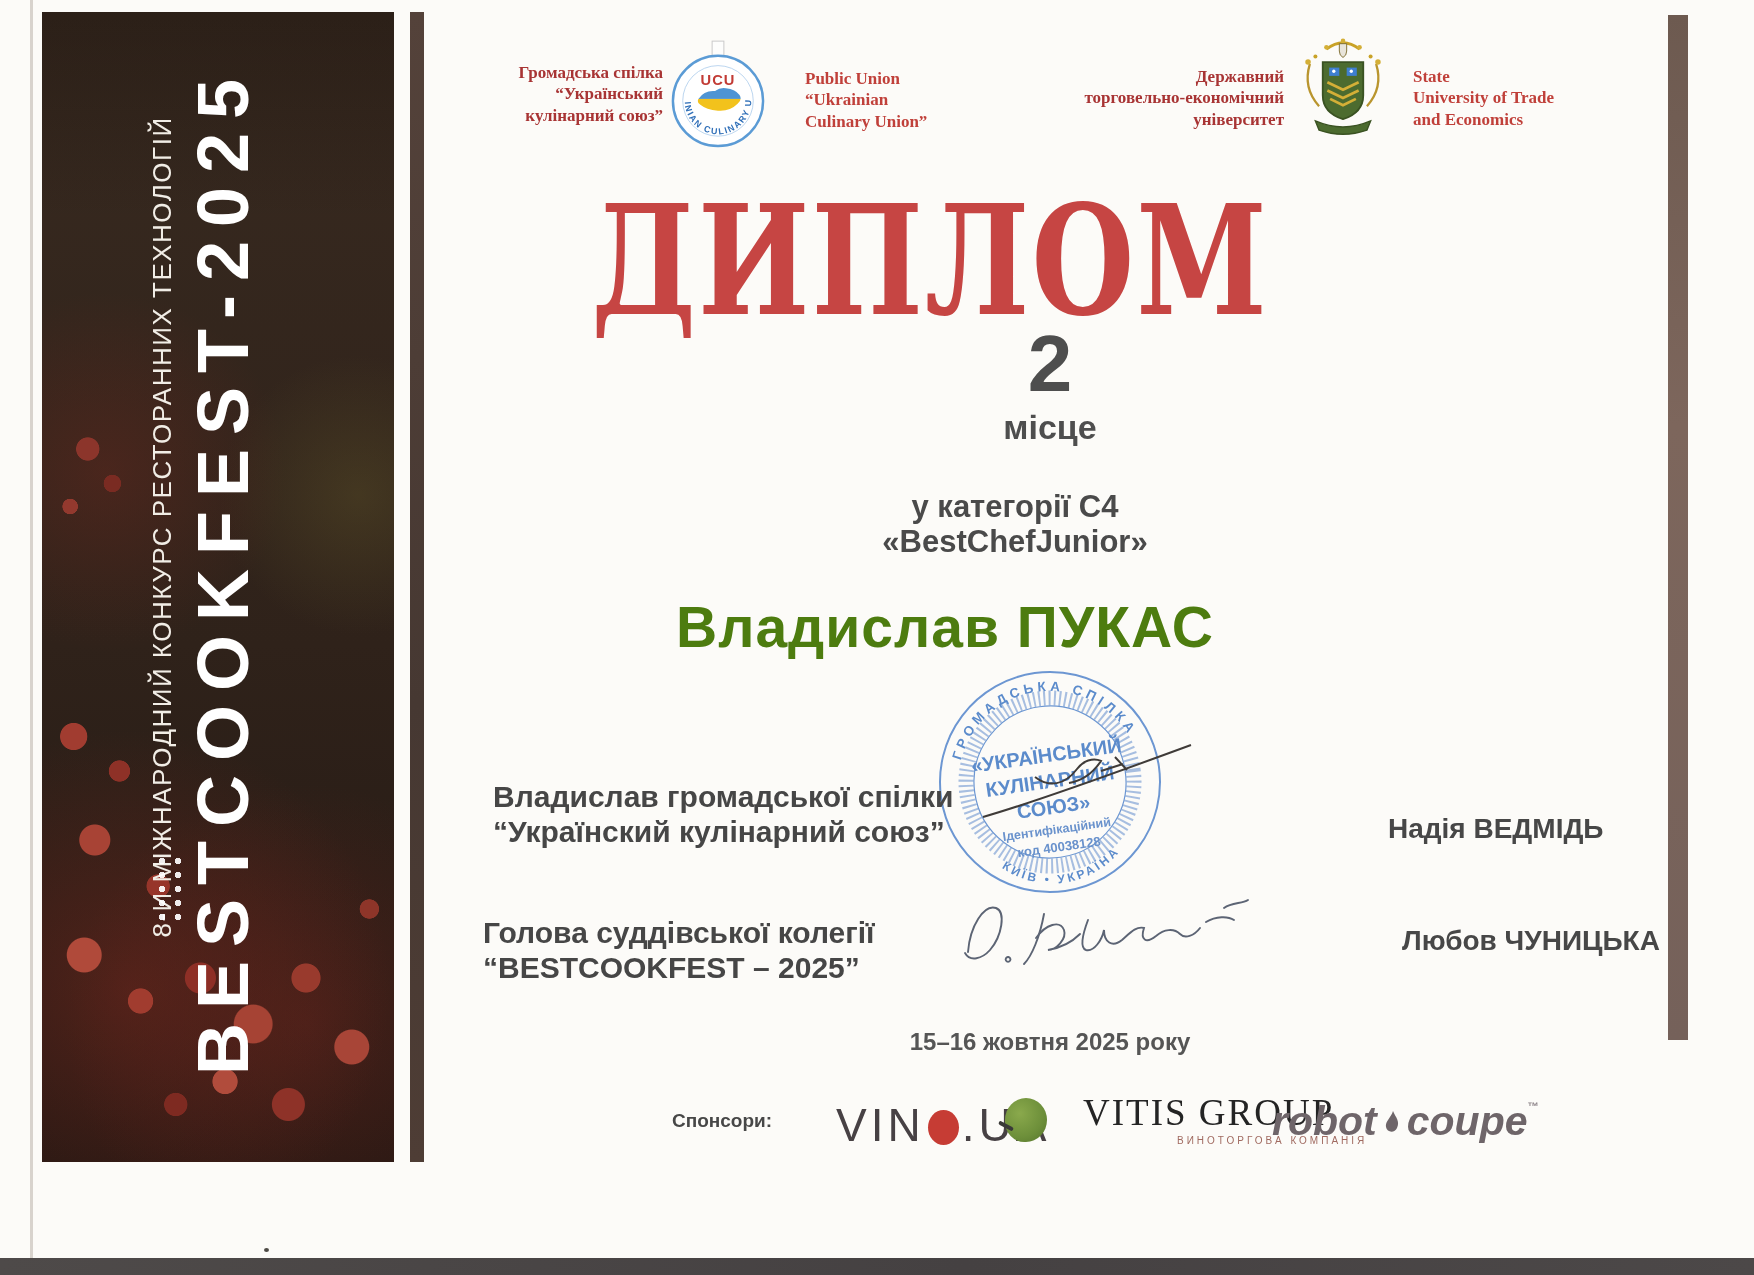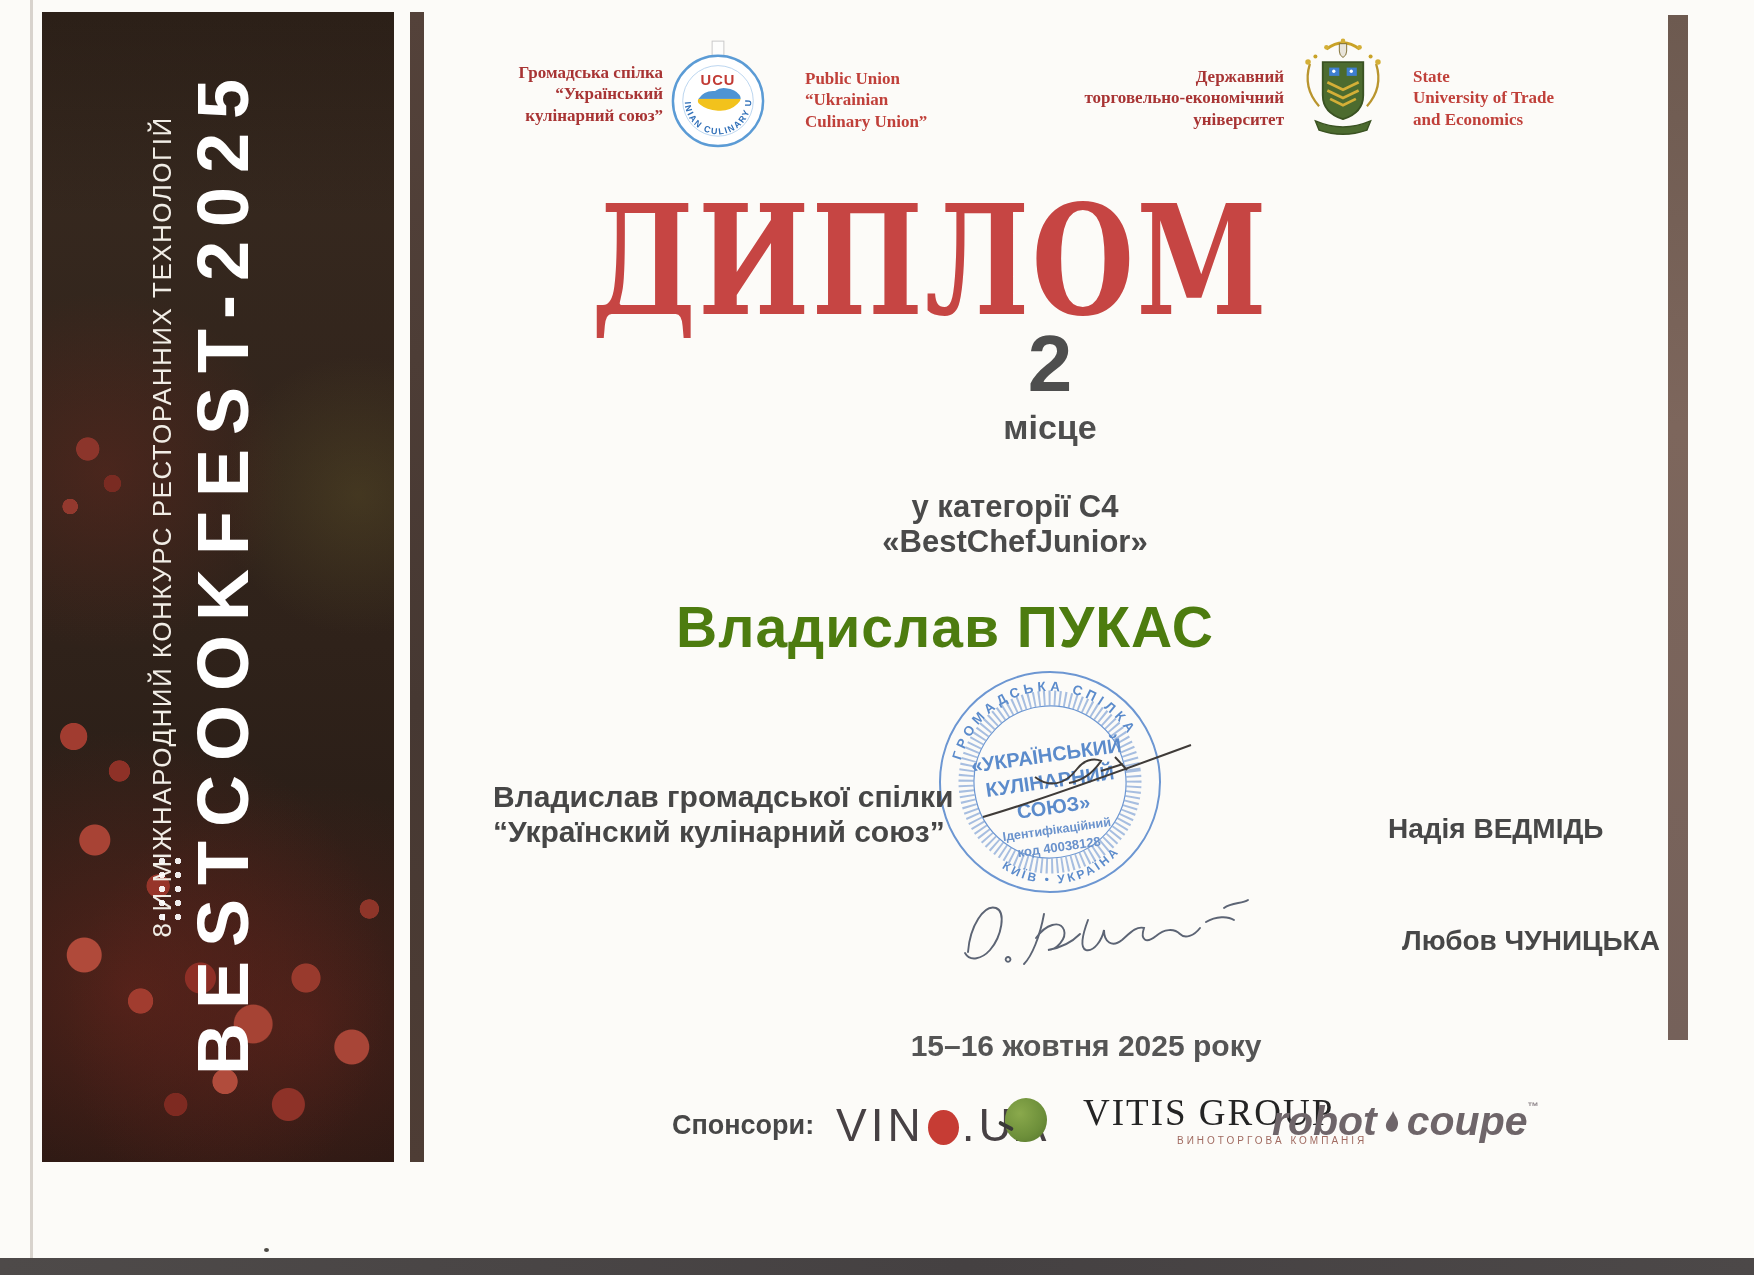--- a/index.html
+++ b/index.html
@@ -80,23 +80,23 @@
   .sig-name { position:absolute; font-size:28px; font-weight:bold; color:#474747; white-space:nowrap;text-align:right; }
   .role-director { left:493px; top:779px; }
   .name-director { left:1388px; top:813px; }
   .role-judge { left:483px; top:915px; }
   .name-judge { left:1402px; top:925px; }
   
   .stamp { position:absolute; left:930px; top:662px; width:240px; height:240px; transform:rotate(-8deg); opacity:.9; }
   .sig1 { position:absolute; left:965px; top:725px; }
   .sig2 { position:absolute; left:940px; top:878px; }
   
-  .event-date { position:absolute; left:1050px; top:1026px; transform:translateX(-50%); text-align:center; font-size:30px; font-weight:bold; color:#555555; line-height:1.3; white-space:nowrap;margin-left:36px; }
-  
-  .sponsors-label { position:absolute; left:672px; top:1110px; font-size:27px; font-weight:bold; color:#474747; }
+  .event-date { position:absolute; left:1050px; top:1026px; transform:translateX(-50%); text-align:center; font-size:24px; font-weight:bold; color:#555555; line-height:1.3; white-space:nowrap; }
+  
+  .sponsors-label { position:absolute; left:672px; top:1110px; font-size:19px; font-weight:bold; color:#474747; }
   .vino { position:absolute; left:836px; top:1098px; display:flex; align-items:center; font-size:46px; font-weight:normal; letter-spacing:4px; color:#47414 4; color:#474144; }
   .vino-o { display:inline-block; width:31px; height:35px; border-radius:50%; background:#c63c34; margin:4px 3px 0 3px; }
   .vitis { position:absolute; left:1005px; top:1094px; display:flex; align-items:flex-start;gap:28px; }
   .vitis-olive { width:42px; height:44px; border-radius:50% 50% 50% 46%; background:radial-gradient(circle at 35% 35%, #8aa94c, #6d8f3a 60%, #55732c); position:relative; margin-top:4px; }
   .vitis-olive::before { content:""; position:absolute; left:-7px; top:26px; width:16px; height:4px; background:#3a3a38; border-radius:2px; transform:rotate(28deg); }
   .vitis-text { margin-left:8px; }
   .vitis-name { font-family:"Liberation Serif", serif; font-size:37px; letter-spacing:2px; color:#242424; line-height:1; }
   .vitis-tagline { margin-top:4px; padding-left:94px; font-size:10px; letter-spacing:3px; color:#a06a60; }
   .robot { position:absolute; left:1272px; top:1098px; display:flex; align-items:center; font-style:italic; font-weight:bold; font-size:41px; color:#6e6569; }
   .robot-icon { margin:0 7px; }
@@ -242,20 +242,24 @@
       </g>
     </svg>
   </div>
 
   <div class="sig-role role-director">
     <div>Владислав громадської спілки</div>
     <div>“Українский кулінарний союз”</div>
   </div>
   <div class="sig-name name-director">Надія ВЕДМІДЬ</div>
 
+  <div class="sig-role role-judge">
+    <div>Голова суддівської колегії</div>
+    <div>“BESTCOOKFEST – 2025”</div>
+  </div>
   <div class="sig-name name-judge">Любов ЧУНИЦЬКА</div>
 
   <div class="event-date">
     <div>15–16 жовтня 2025 року</div>
   </div>
 
   <div class="sponsors-label">Спонсори:</div>
 
   <div class="vino">
     <span>VIN</span>

